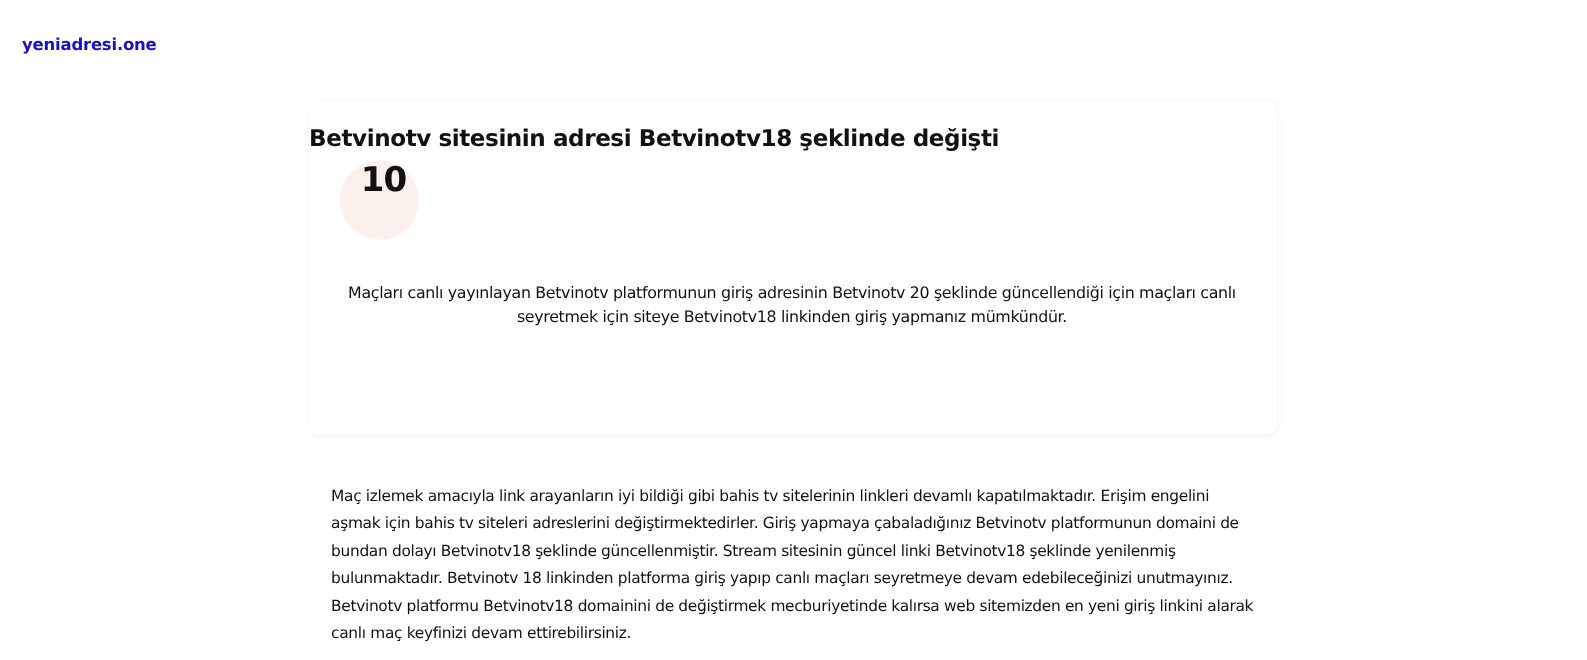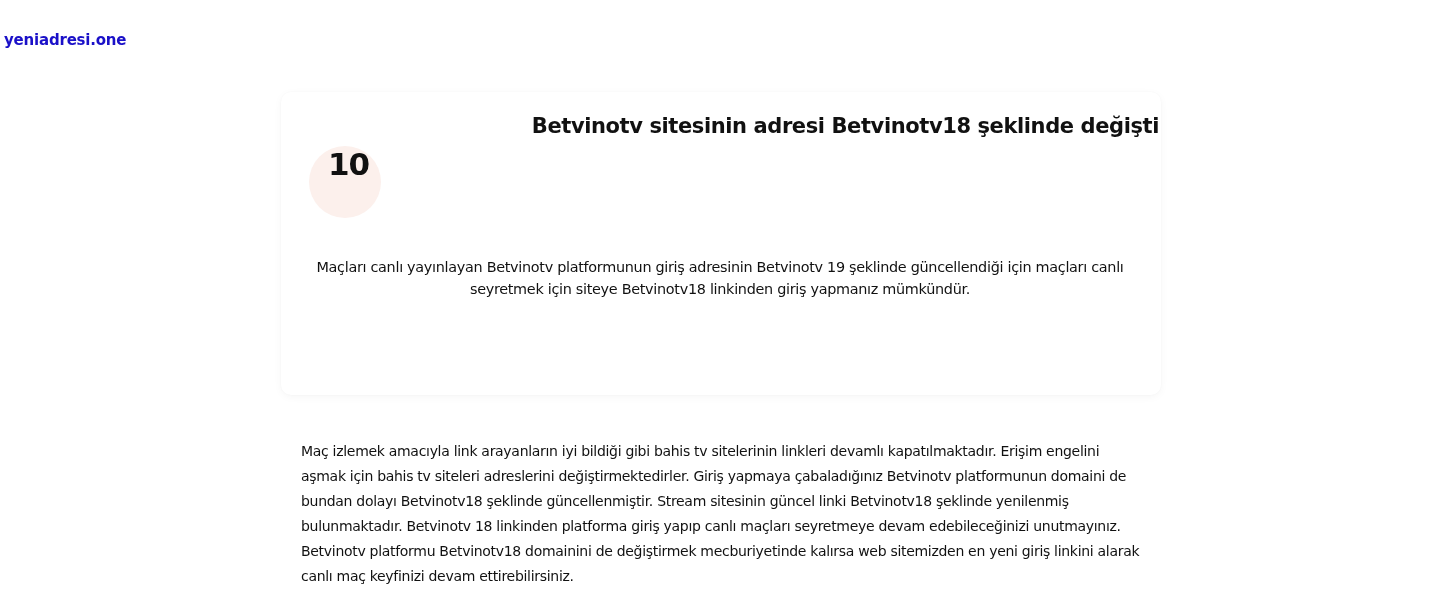--- a/index.html
+++ b/index.html
@@ -6,21 +6,21 @@
     html, body {
       width: 1443px;
       height: 600px;
       background: #ffffff;
       overflow: hidden;
       font-family: "DejaVu Sans", "Liberation Sans", sans-serif;
       color: #111111;
     }
     .site-header {
       position: absolute;
-      left: 4px;
+      left: 20px;
       top: 30px;
     }
     .site-logo {
       color: #1a10c8;
       font-weight: bold;
       font-size: 15px;
       text-decoration: none;
       letter-spacing: -0.2px;
     }
     .card {
@@ -31,21 +31,21 @@
       height: 303px;
       background: #ffffff;
       border-radius: 10px;
       box-shadow: 0 2px 8px rgba(0,0,0,0.04), 0 0 2px rgba(0,0,0,0.03);
     }
     .card-title {
       position: absolute;
       left: 0;
       top: 22px;
       width: 878px;
-      text-align: right;
+      text-align: left;
       font-size: 21px;
       font-weight: bold;
       color: #111111;
       letter-spacing: -0.4px;
     }
     .score-badge {
       position: absolute;
       left: 28px;
       top: 54px;
       width: 72px;
@@ -88,18 +88,18 @@
 <body>
 
 <header class="site-header">
   <a class="site-logo" href="#">yeniadresi.one</a>
 </header>
 
 <section class="card">
   <h1 class="card-title">Betvinotv sitesinin adresi Betvinotv18 şeklinde değişti</h1>
   <div class="score-badge"></div>
   <div class="score-number">10</div>
-  <p class="card-desc">Maçları canlı yayınlayan Betvinotv platformunun giriş adresinin Betvinotv 19 şeklinde güncellendiği için maçları canlı seyretmek için siteye Betvinotv18 linkinden giriş yapmanız mümkündür.</p>
+  <p class="card-desc">Maçları canlı yayınlayan Betvinotv platformunun giriş adresinin Betvinotv 20 şeklinde güncellendiği için maçları canlı seyretmek için siteye Betvinotv18 linkinden giriş yapmanız mümkündür.</p>
 </section>
 
 <article class="article">
   <p>Maç izlemek amacıyla link arayanların iyi bildiği gibi bahis tv sitelerinin linkleri devamlı kapatılmaktadır. Erişim engelini aşmak için bahis tv siteleri adreslerini değiştirmektedirler. Giriş yapmaya çabaladığınız Betvinotv platformunun domaini de bundan dolayı Betvinotv18 şeklinde güncellenmiştir. Stream sitesinin güncel linki Betvinotv18 şeklinde yenilenmiş bulunmaktadır. Betvinotv 18 linkinden platforma giriş yapıp canlı maçları seyretmeye devam edebileceğinizi unutmayınız. Betvinotv platformu Betvinotv18 domainini de değiştirmek mecburiyetinde kalırsa web sitemizden en yeni giriş linkini alarak canlı maç keyfinizi devam ettirebilirsiniz.</p>
 </article>
 
 </body></html>

